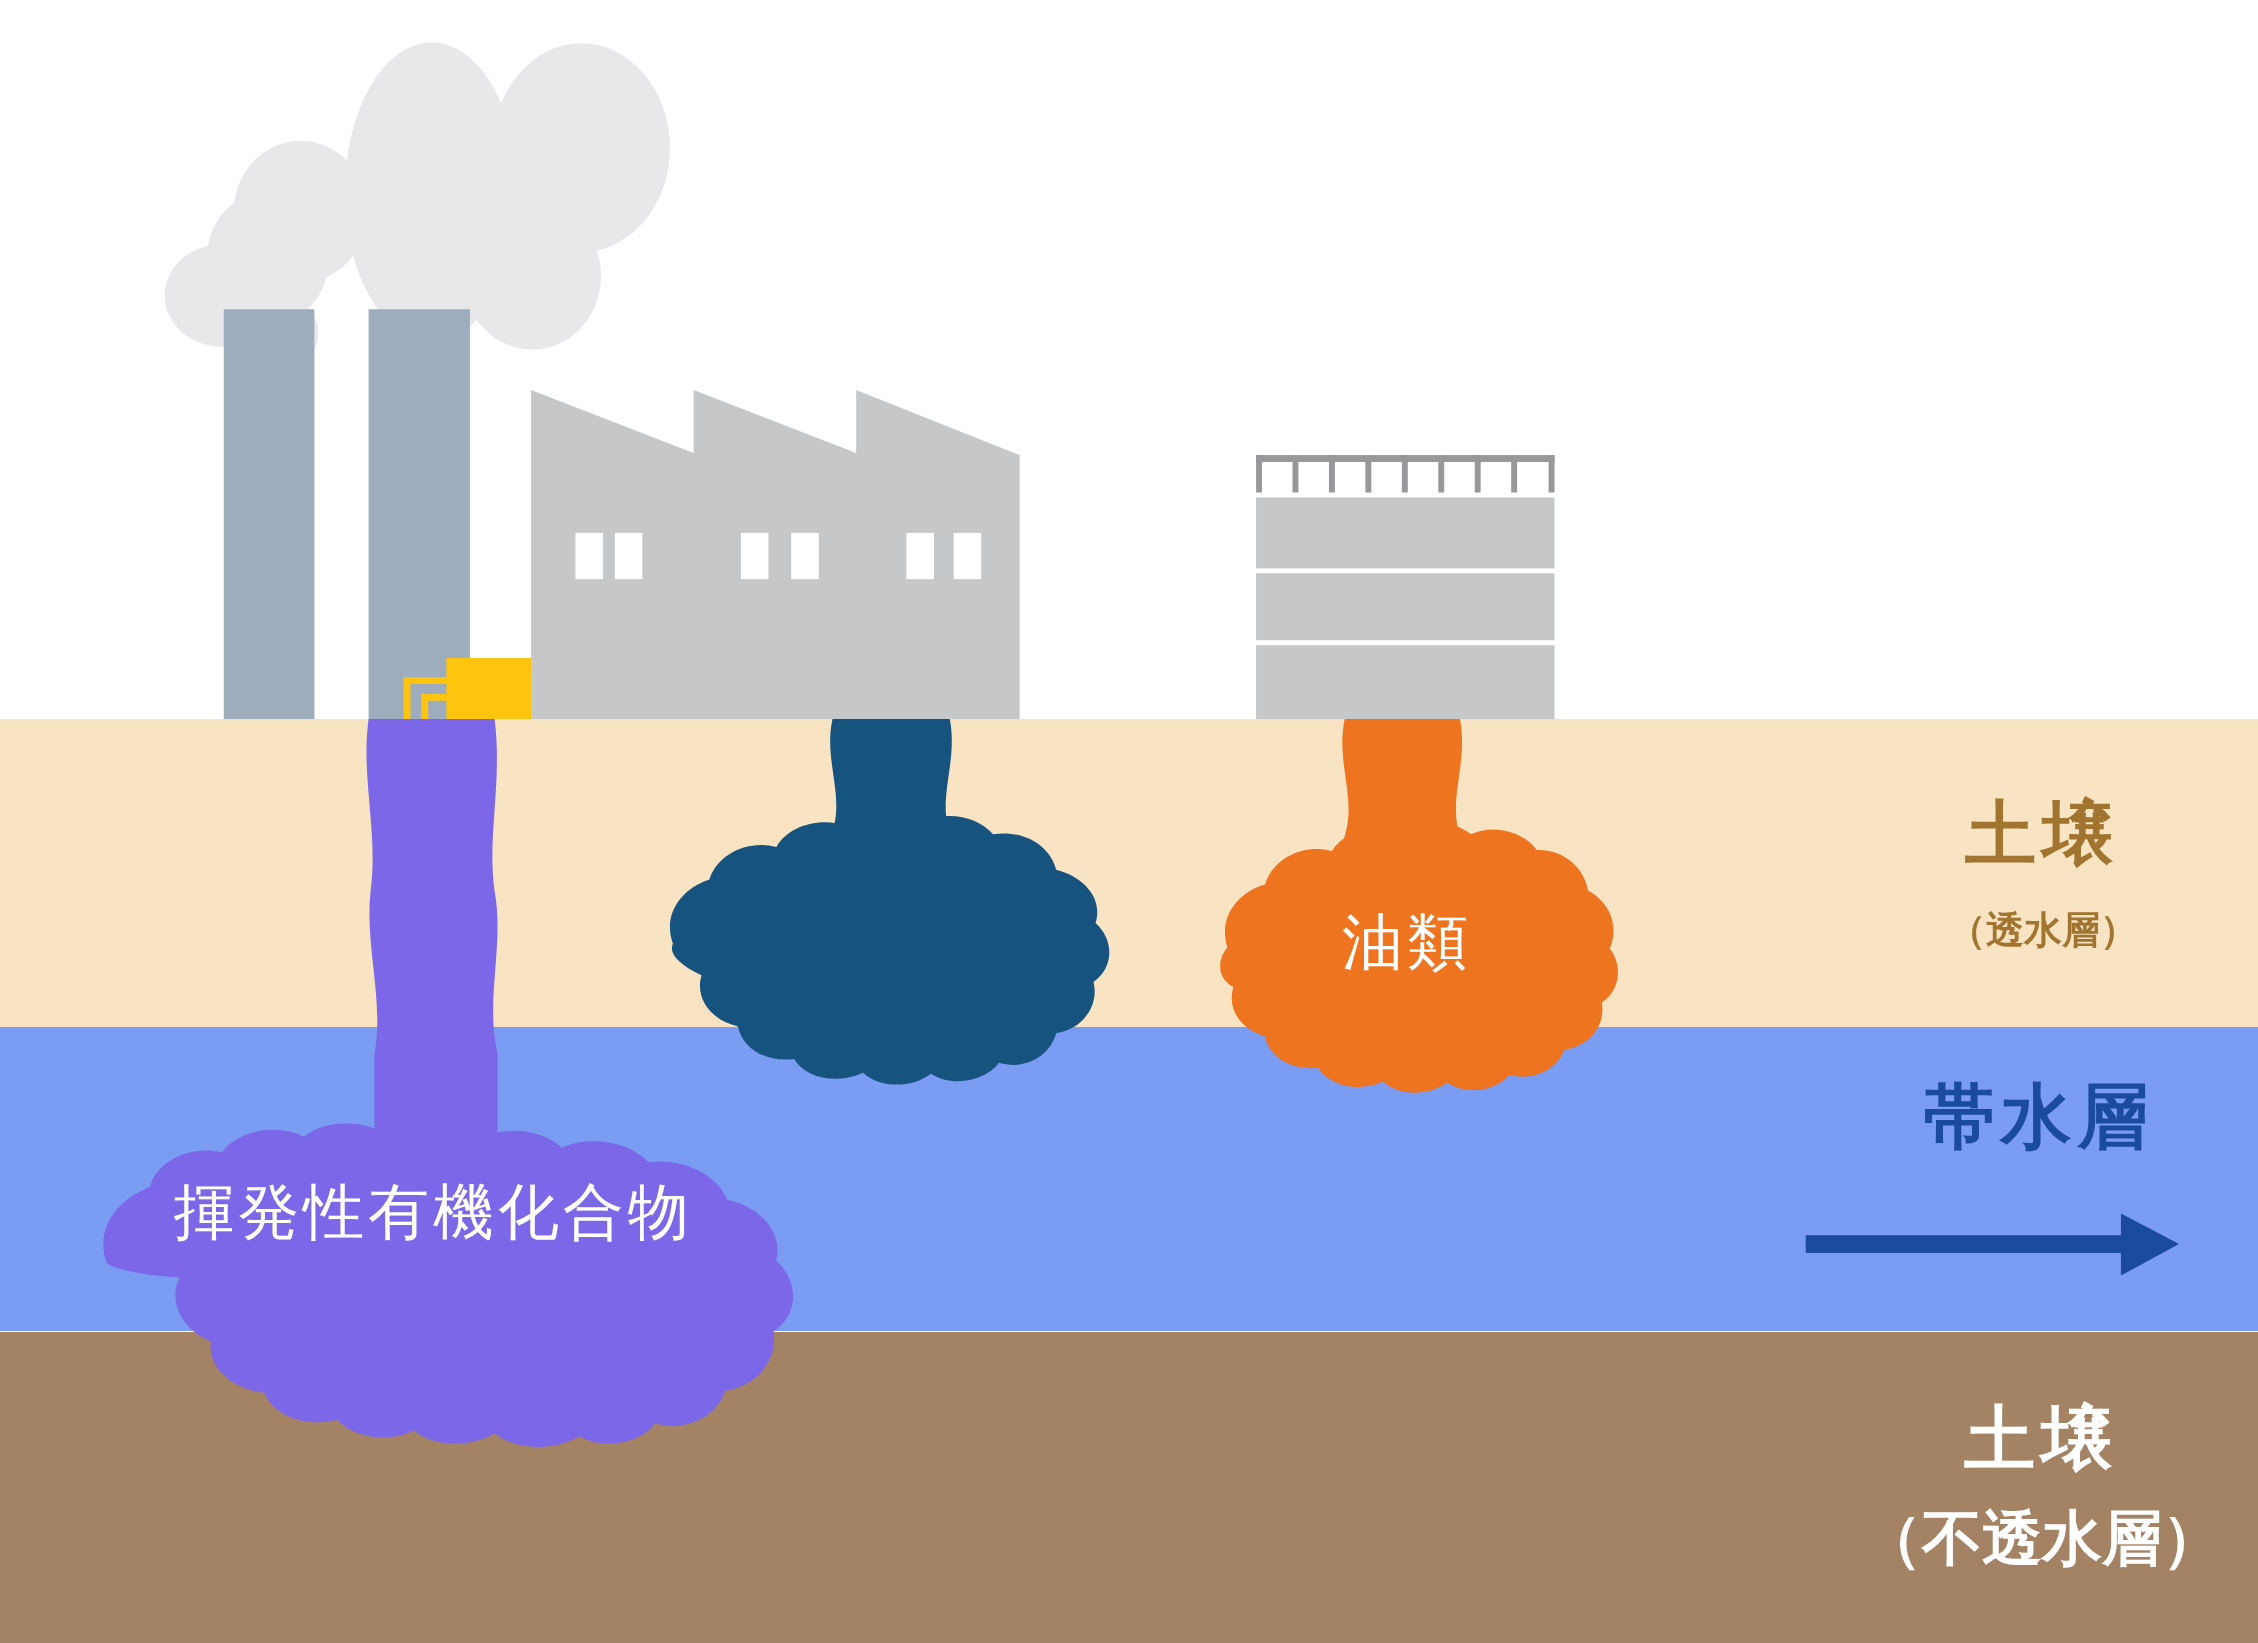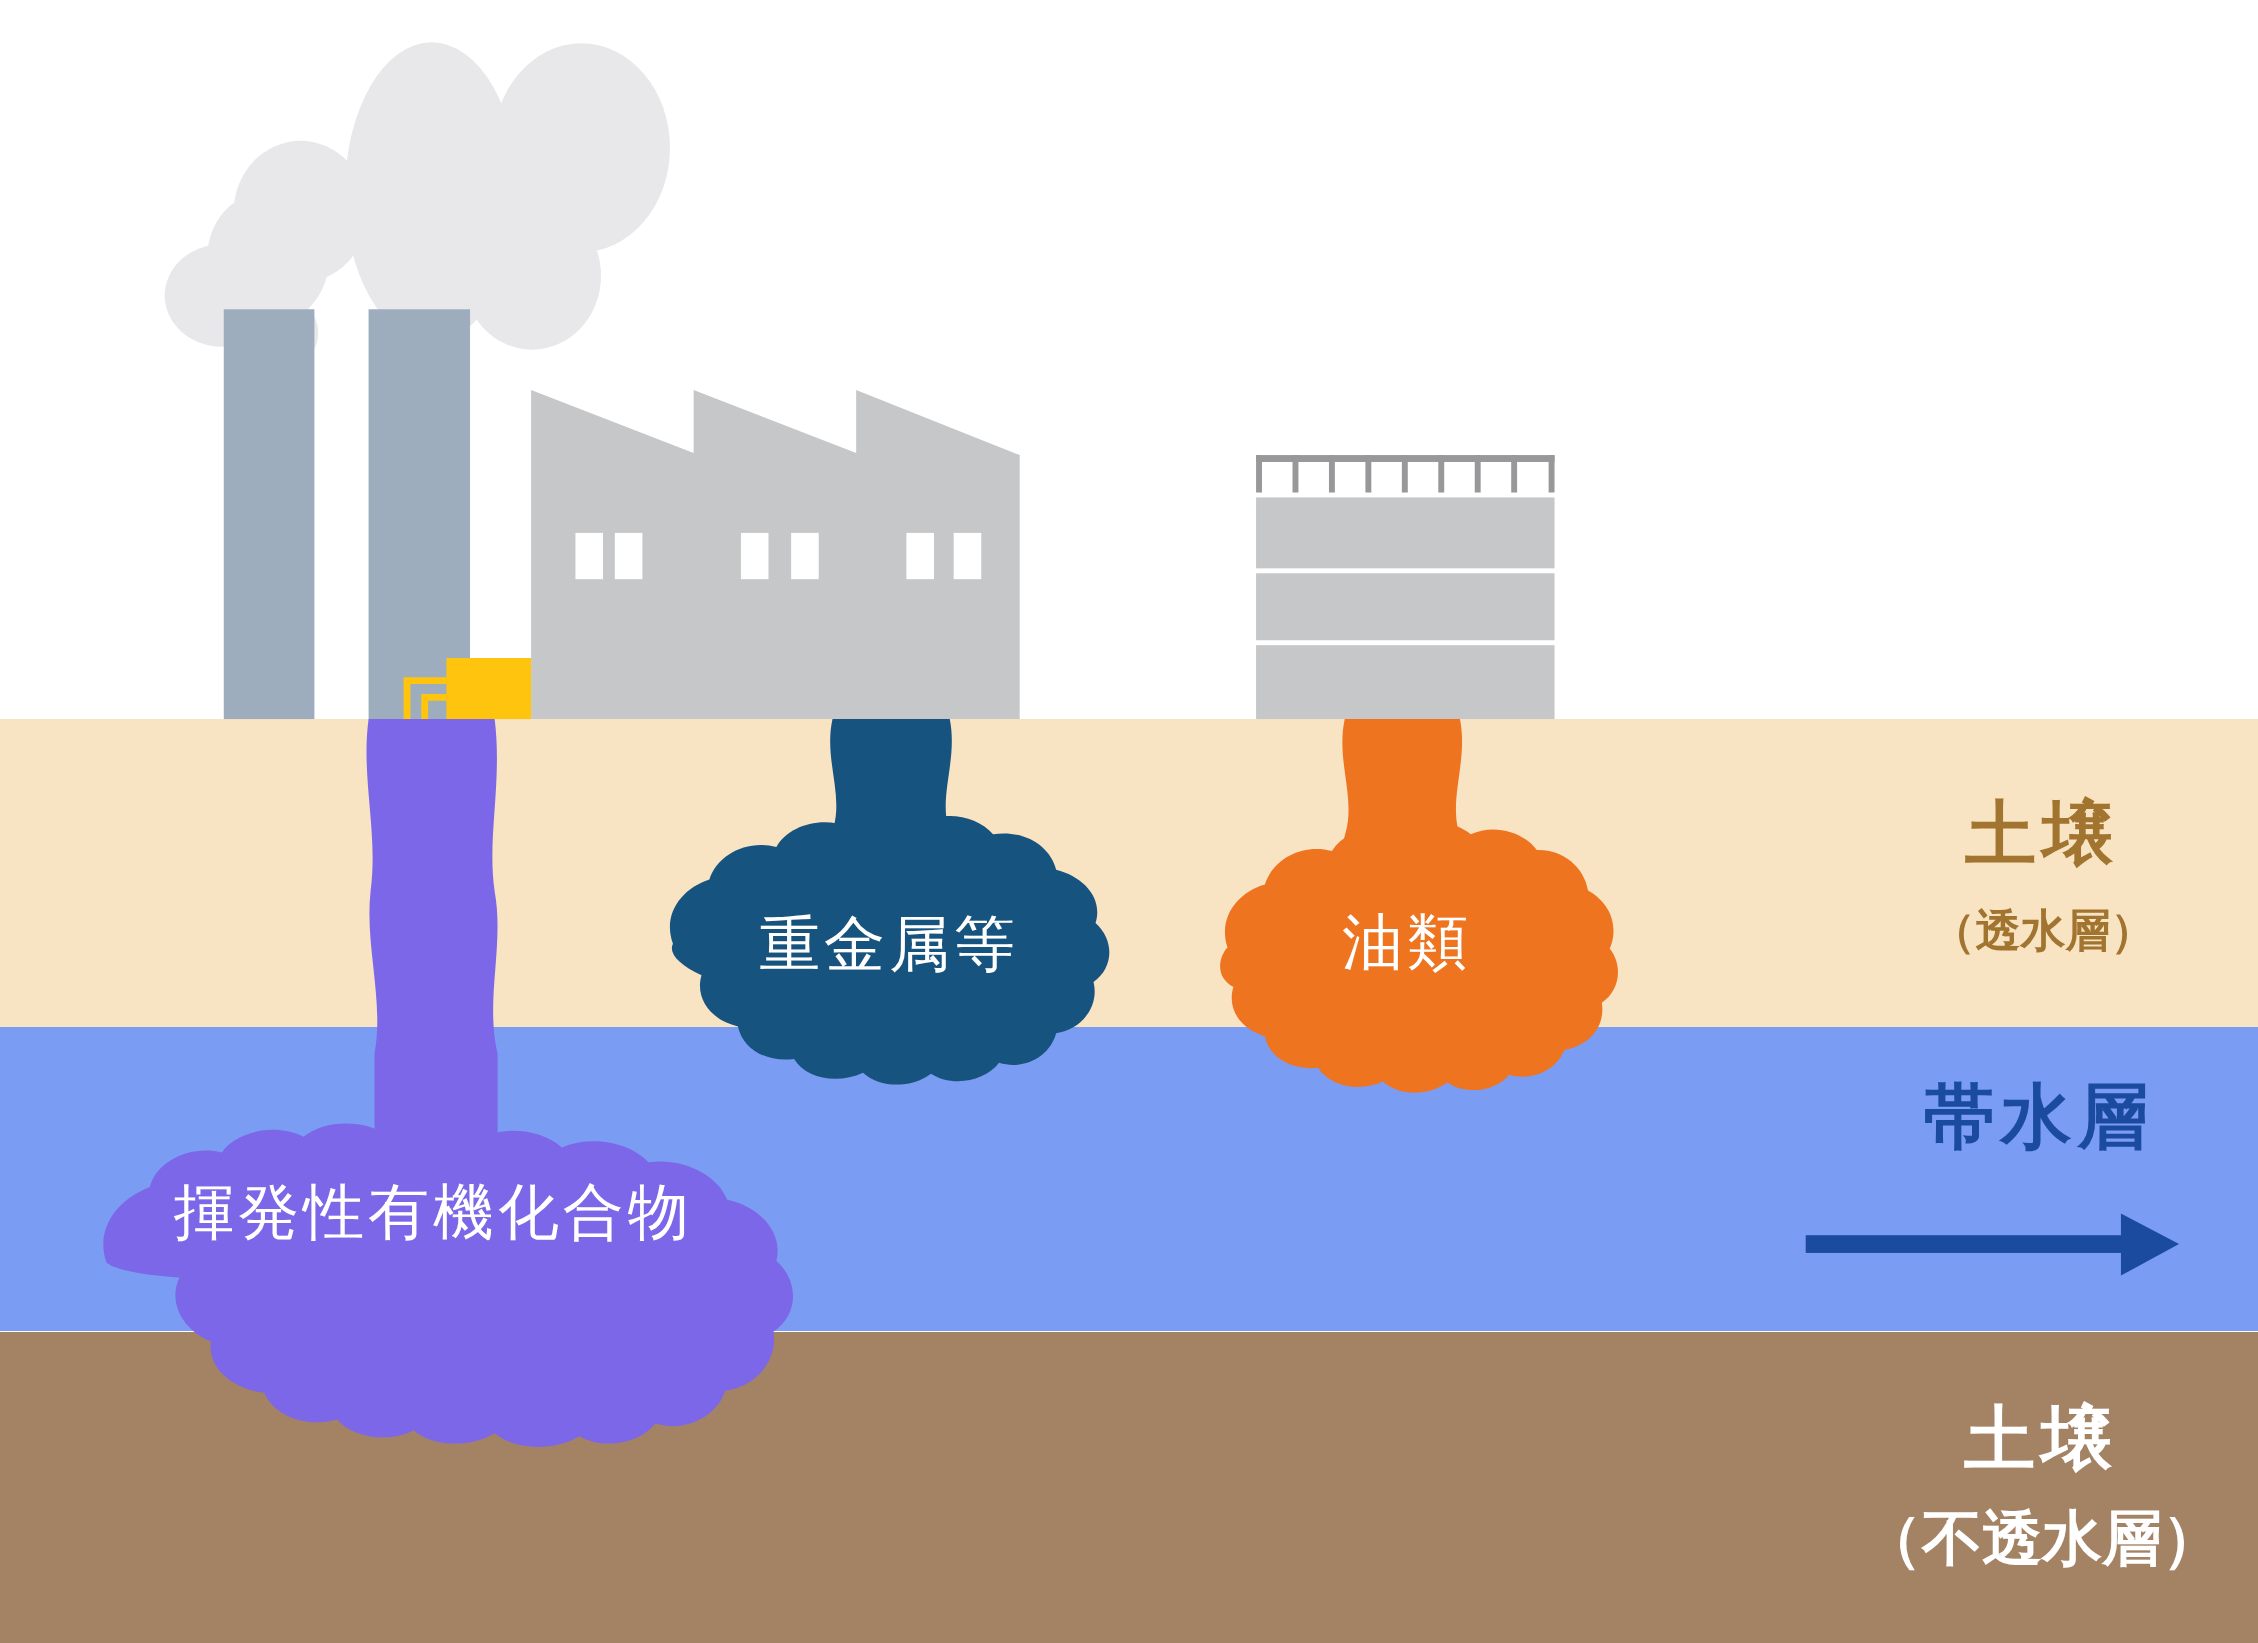--- a/index.html
+++ b/index.html
@@ -20,21 +20,21 @@
   .fill-rail{fill:var(--tank-rail);}
   .fill-drum{fill:var(--drum-yellow);}
   .stroke-pipe{stroke:var(--drum-yellow);stroke-width:7;fill:none;}
   .fill-voc{fill:var(--voc-purple);}
   .fill-hm{fill:var(--heavy-metal-blue);}
   .fill-oil{fill:var(--oil-orange);}
   .fill-arrow{fill:var(--flow-arrow);}
   .lbl{position:absolute;transform:translate(-50%,-50%);white-space:nowrap;line-height:1;}
   .lbl-blob{color:var(--label-on-dark);font-size:61px;font-weight:400;letter-spacing:3.9px;}
   .lbl-soil-title{color:var(--soil-label-text);font-size:71px;font-weight:700;letter-spacing:5.9px;}
-  .lbl-soil-sub{color:var(--soil-label-text);font-size:45px;font-weight:700;}
+  .lbl-soil-sub{color:var(--soil-label-text);font-size:38px;font-weight:700;}
   .lbl-aquifer{color:var(--aquifer-label-text);font-size:71px;font-weight:700;letter-spacing:5.9px;}
   .lbl-bottom-title{color:var(--label-on-dark);font-size:71px;font-weight:700;letter-spacing:5.9px;}
   .lbl-bottom-sub{color:var(--label-on-dark);font-size:60px;font-weight:700;}
   .lbl-flow{color:var(--aquifer-label-text);font-size:49px;font-weight:700;letter-spacing:6.9px;}
 </style>
 </head>
 <body>
 
 <div class="canvas">
 
@@ -174,21 +174,20 @@
         C1232,991 1238,970 1246,962 Z"></path>
     </g>
 
     <g>
       <rect class="fill-arrow" x="1833" y="1254" width="325" height="18"></rect>
       <polygon class="fill-arrow" points="2153,1232 2212,1263 2153,1295"></polygon>
     </g>
   </svg>
 
   <div class="lbl lbl-blob" style="left:433px;top:1212px;">揮発性有機化合物</div>
-  <div class="lbl lbl-blob" style="left:889px;top:944px;">重金属等</div>
   <div class="lbl lbl-blob" style="left:1407px;top:942px;">油類</div>
 
   <div class="lbl lbl-soil-title" style="left:2042px;top:833px;">土壌</div>
   <div class="lbl lbl-soil-sub" style="left:2043px;top:930px;">（透水層）</div>
 
   <div class="lbl lbl-aquifer" style="left:2039px;top:1116px;">帯水層</div>
 
   <div class="lbl lbl-bottom-title" style="left:2041px;top:1438px;">土壌</div>
   <div class="lbl lbl-bottom-sub" style="left:2042px;top:1539px;">（不透水層）</div>
 

